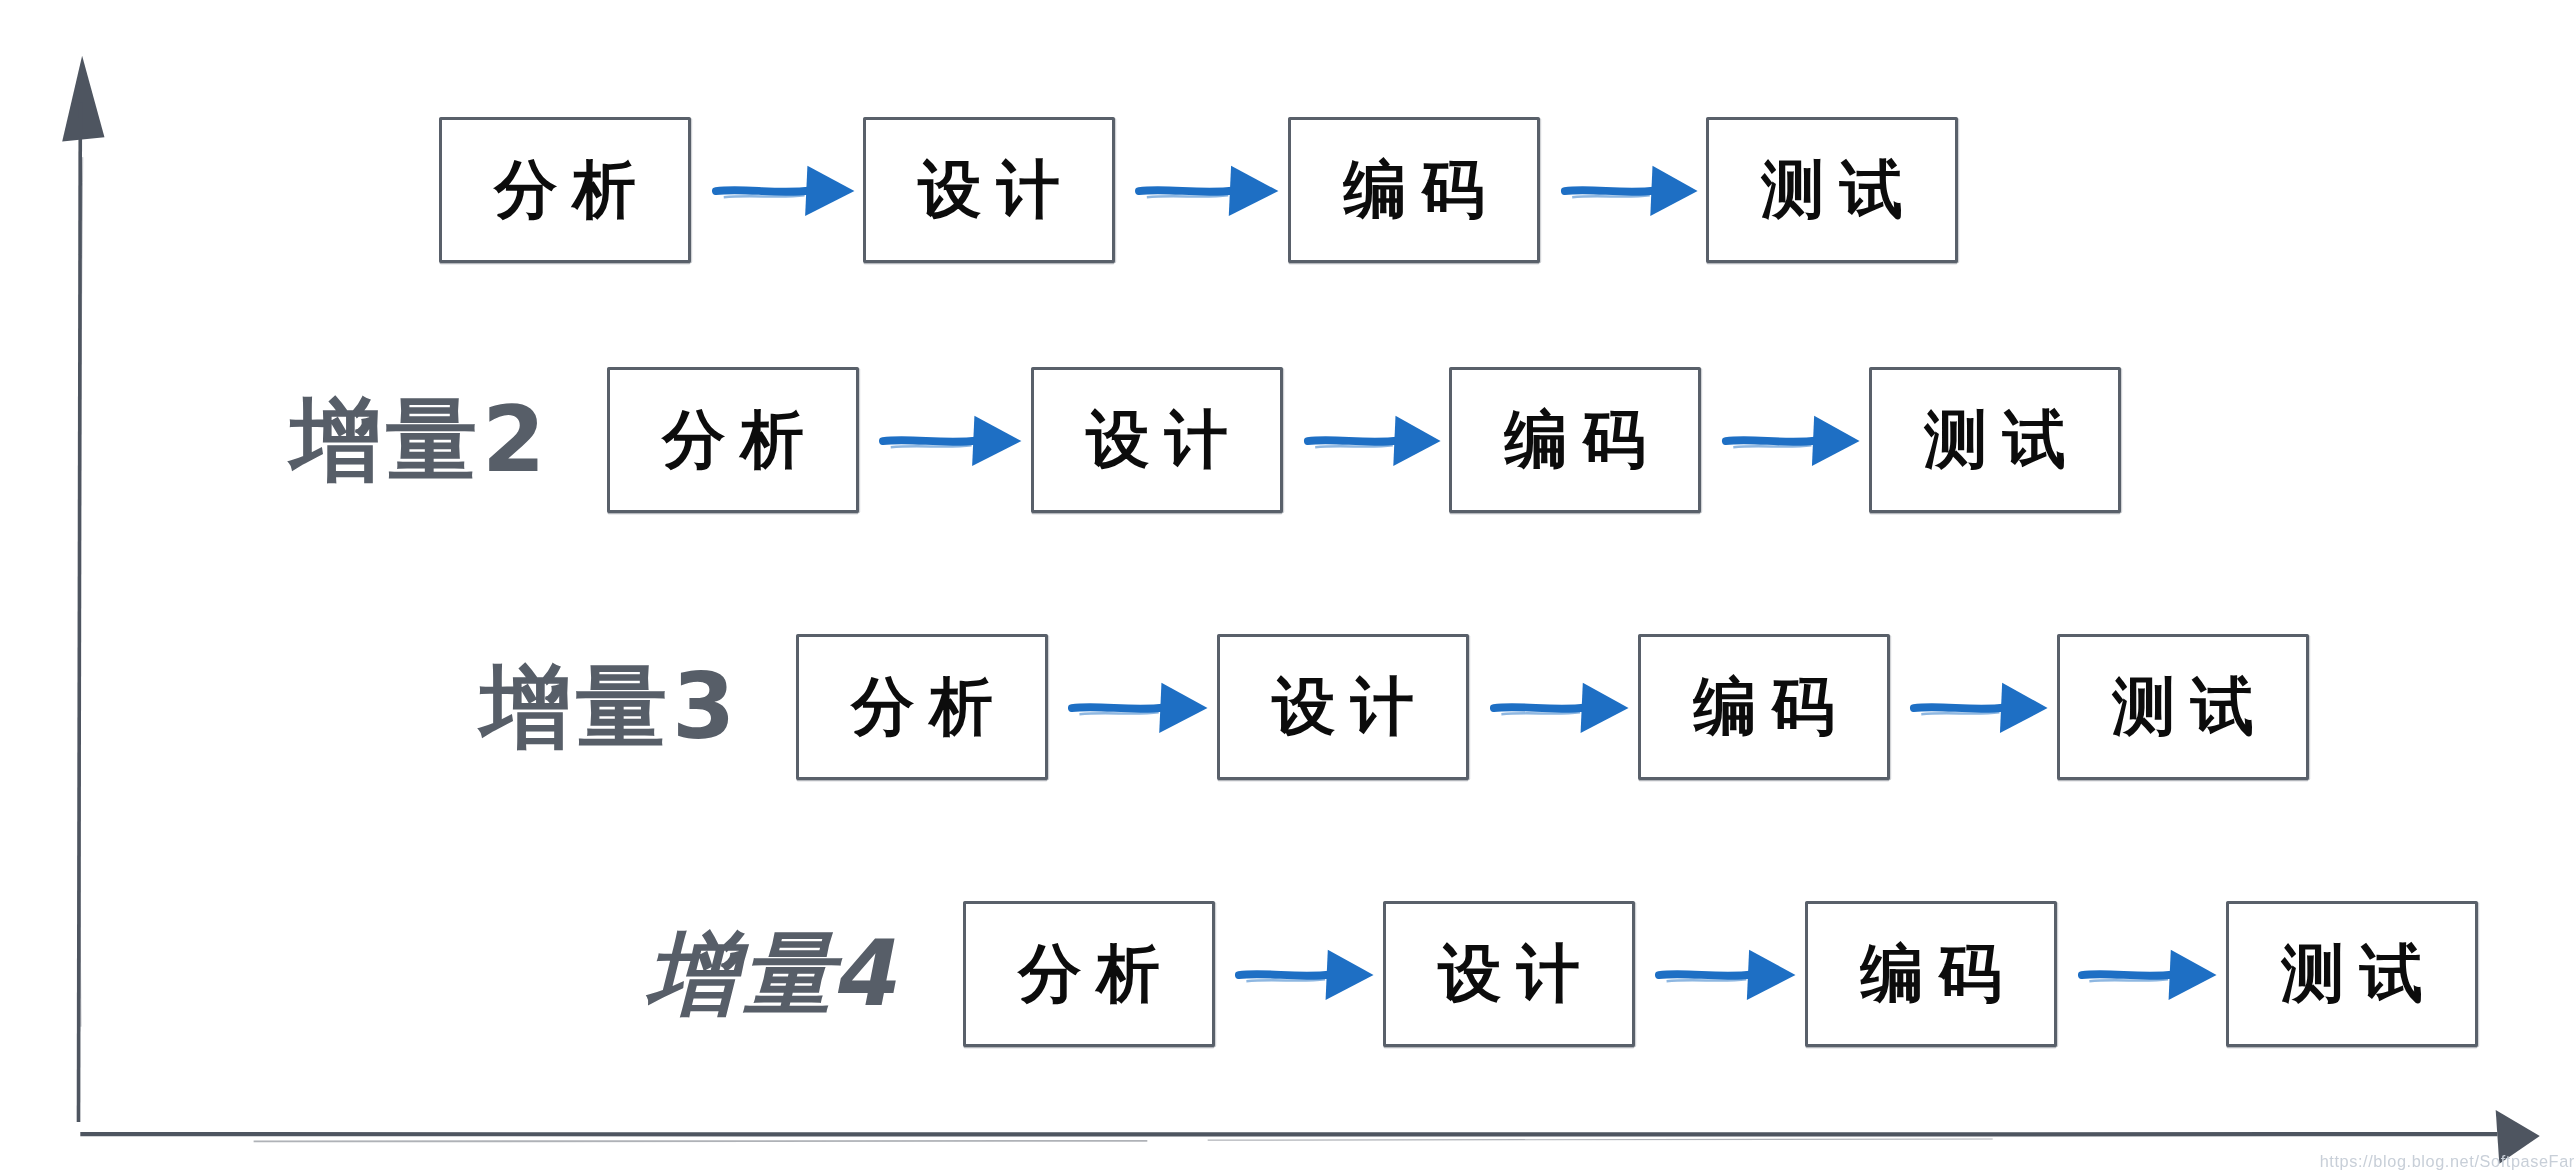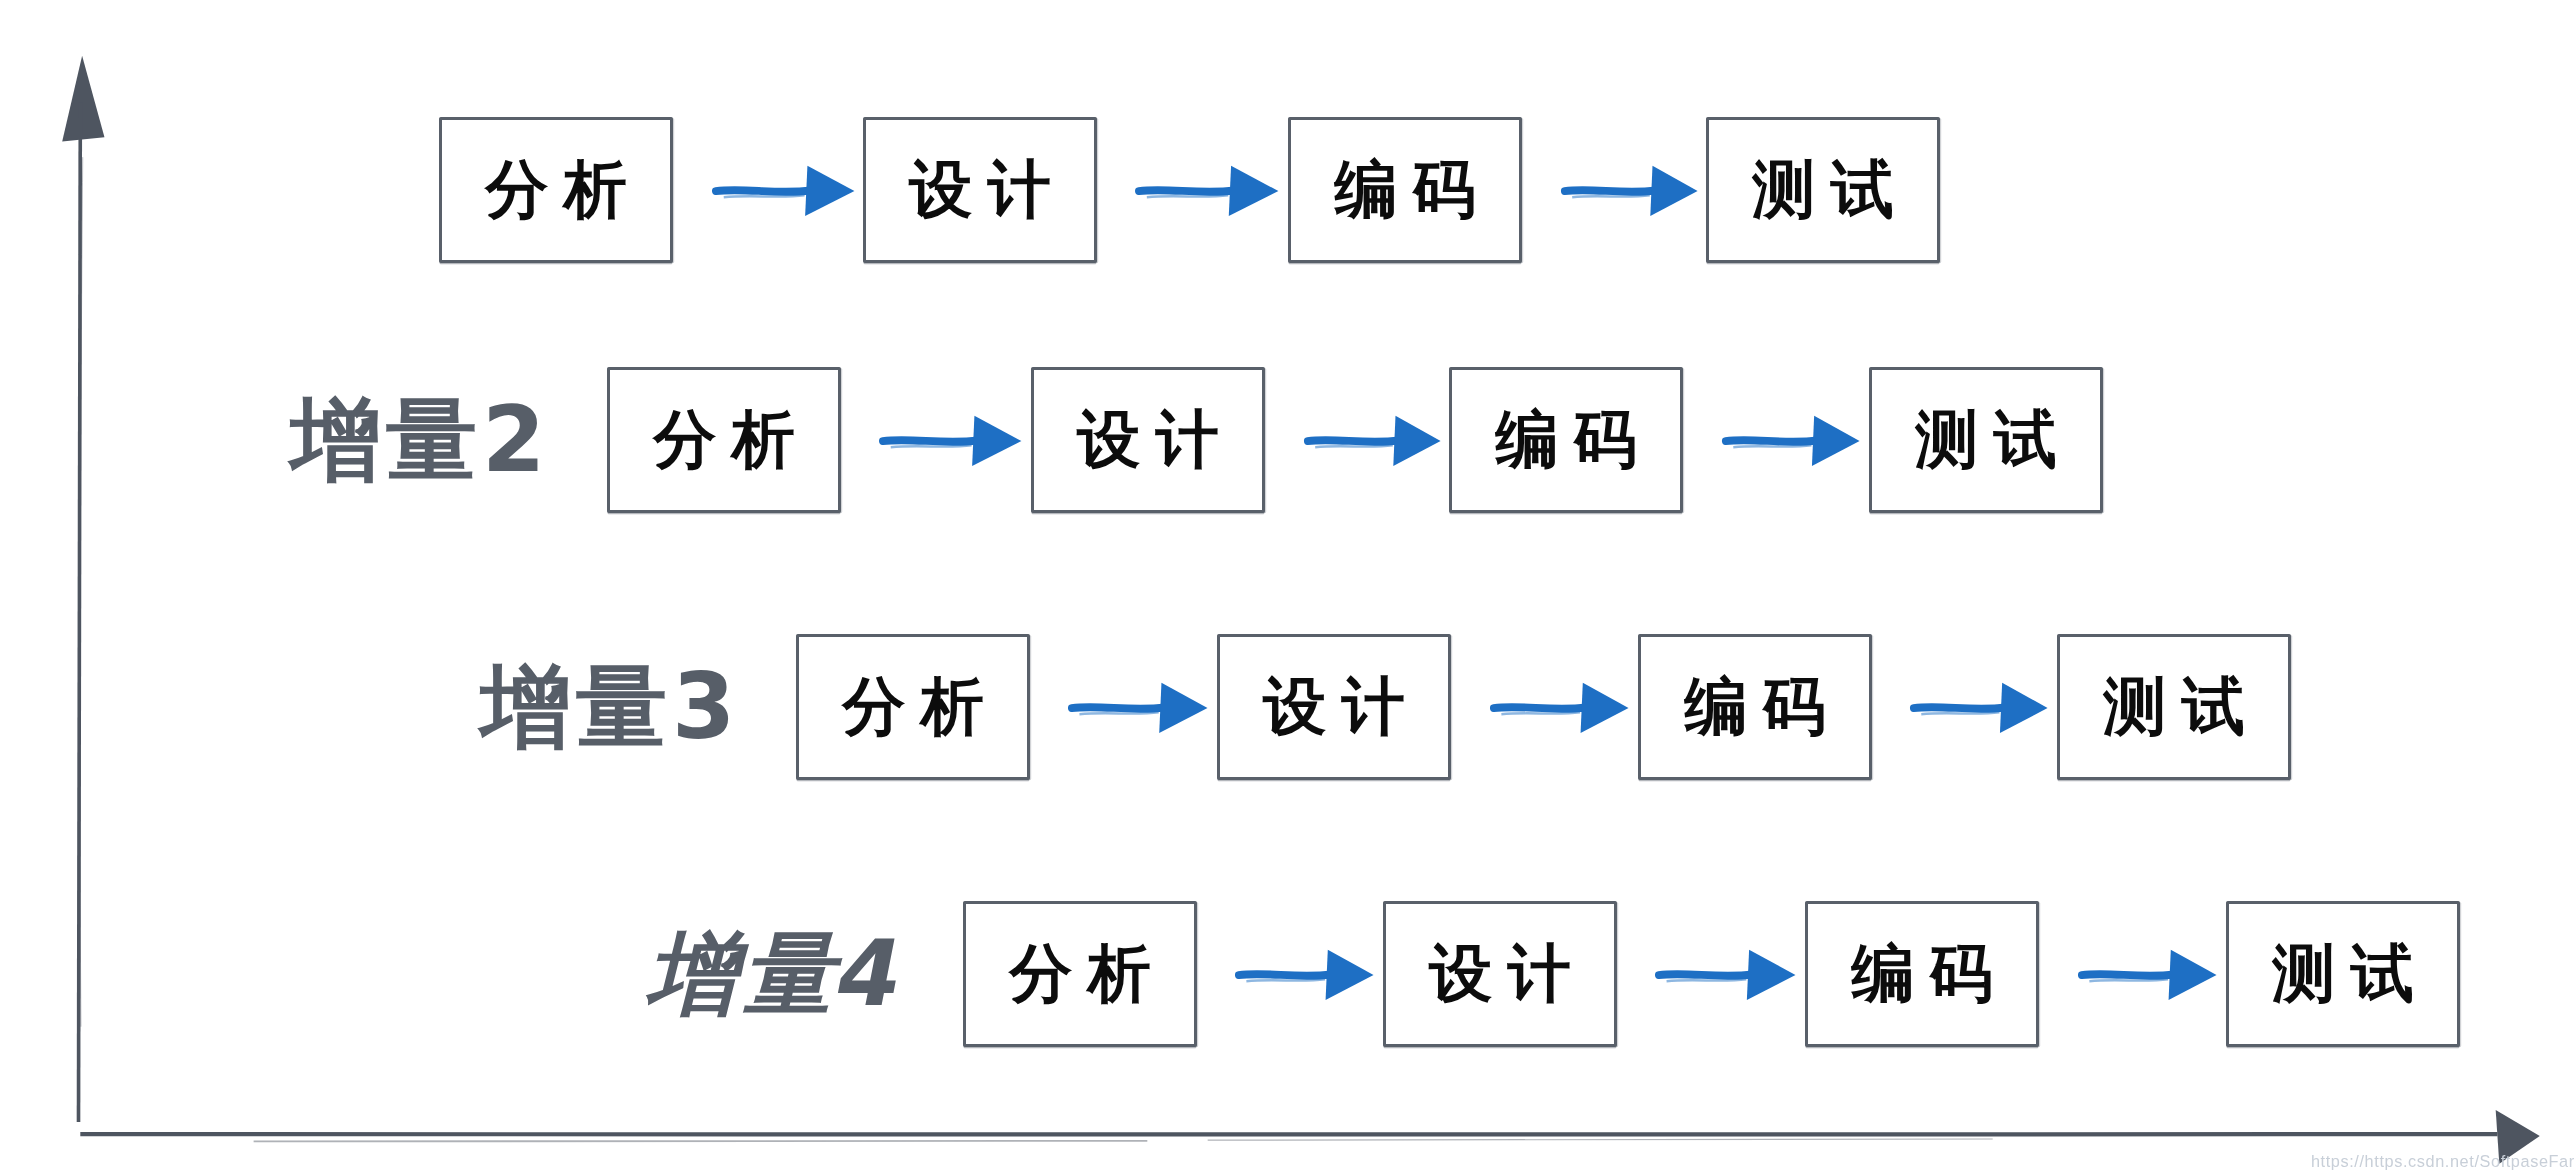--- a/index.html
+++ b/index.html
@@ -20,21 +20,21 @@
   .inc-label {
     position:absolute; top:0; height:146px;
     display:flex; align-items:center; justify-content:flex-end;
     font-size:91px; font-weight:bold; color:#575e68;
     letter-spacing:4.8px; white-space:nowrap;
     font-family:"DejaVu Sans", "Liberation Sans", sans-serif;
   }
 
   .box {
     position:absolute; top:0;
-    width:234px; height:146px; box-sizing:border-box;
+    width:252px; height:146px; box-sizing:border-box;
     background:#ffffff;
     border:3.6px solid #59606a; border-radius:1.8px;
     box-shadow: 0 1.8px 0 -0.6px rgba(89,96,106,.45), 1.8px 0.6px 0 -0.6px rgba(89,96,106,.28);
     display:flex; align-items:center; justify-content:center;
   }
   .box .step-text {
     font-size:63px; font-weight:bold; color:#0c0c0c;
     letter-spacing:15.7px; text-indent:15.7px; white-space:nowrap;
     font-family:"DejaVu Sans", "Liberation Sans", sans-serif;
   }
@@ -185,16 +185,16 @@
     <svg class="arrow" style="left:2076px;width:145px;" viewBox="0 0 260 150" preserveAspectRatio="none">
       <path class="a-shaft" d="M10 76 C 60 70, 115 82, 176 75"></path>
         <path class="a-tex" d="M24 86 C 72 82, 124 88, 165 83"></path>
         <polygon class="a-head" points="170,34 166,117 252,76"></polygon>
       </svg>
     <div class="box" style="left:2226px;">
       <span class="step-text">测试</span>
       </div>
   </div>
 
-  <div class="watermark">https://https.csdn.net/SoftpaseFar</div>
+  <div class="watermark">https://blog.blog.net/SoftpaseFar</div>
 
 </div>
 
 
 </body></html>

